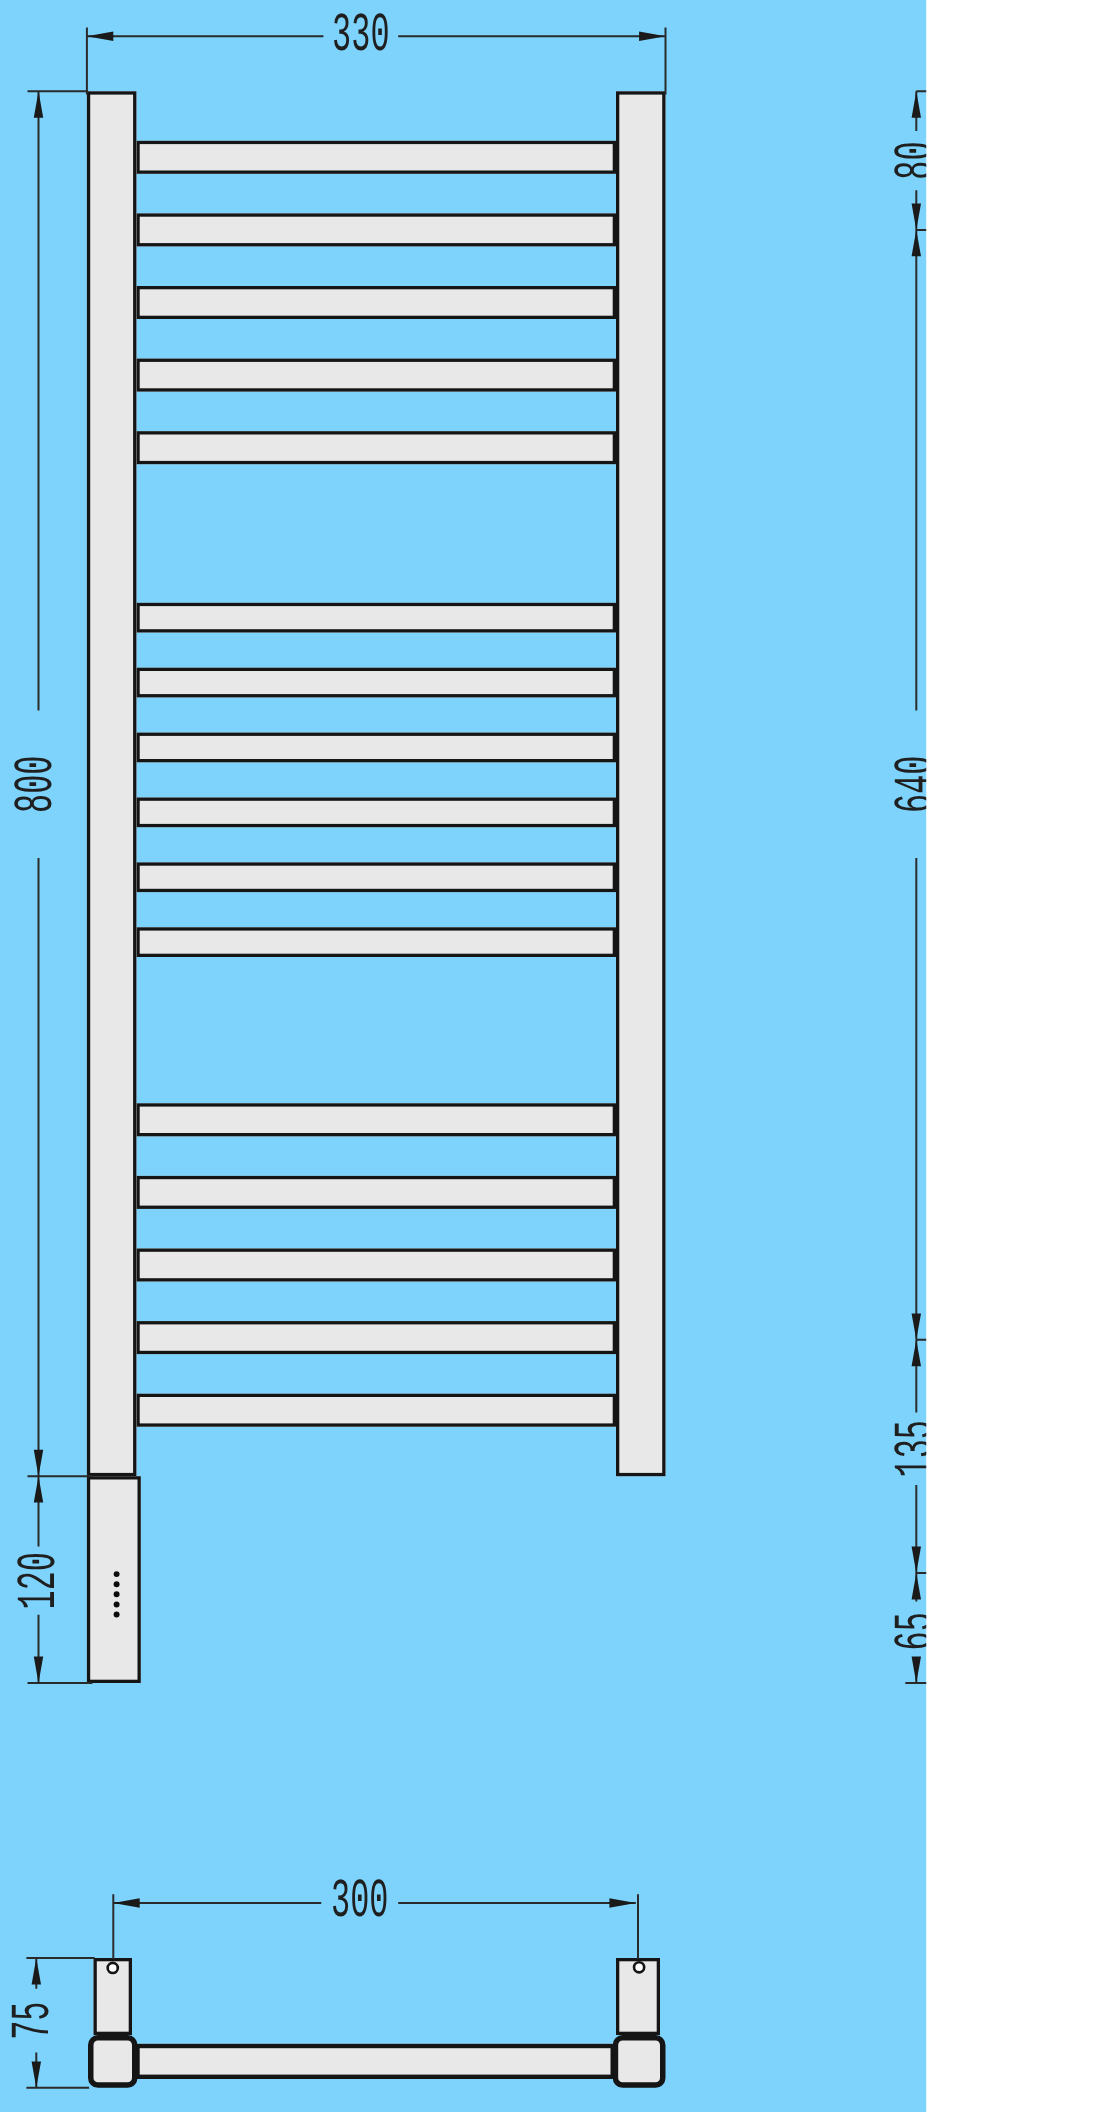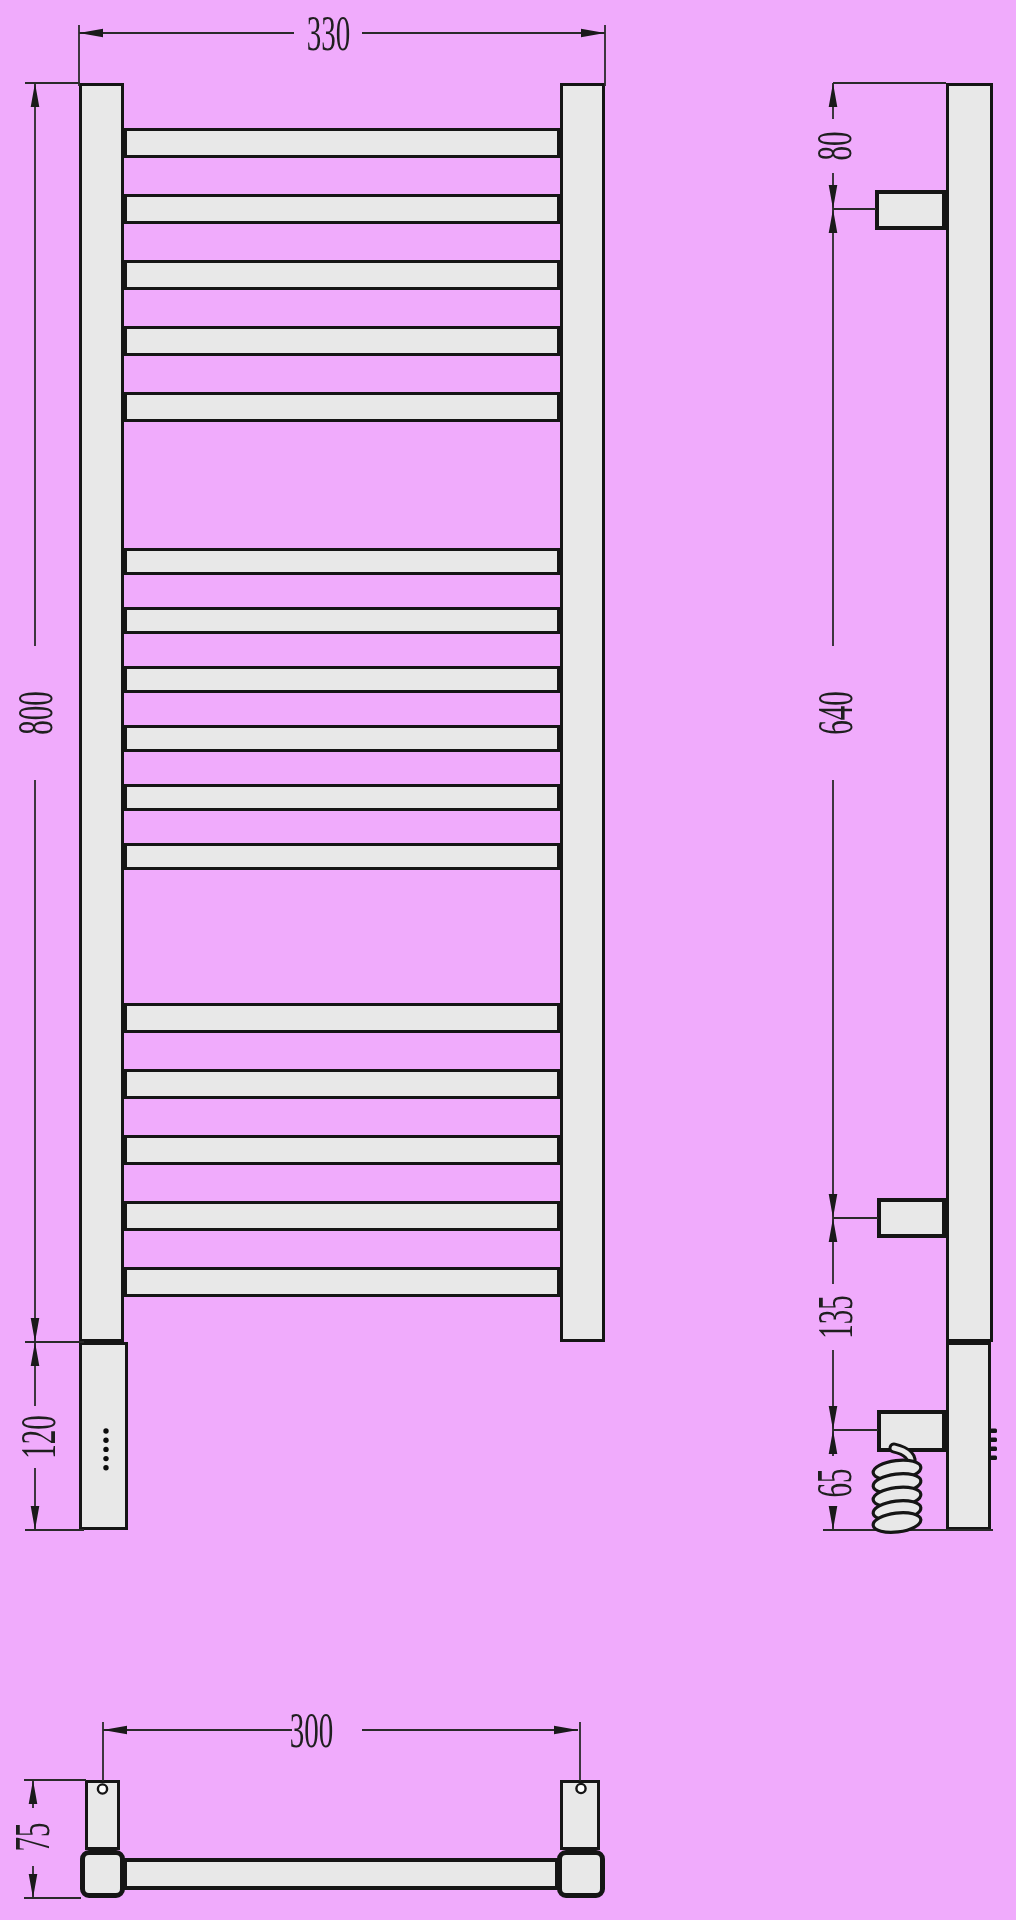--- a/index.html
+++ b/index.html
@@ -1,17 +1,17 @@
 <!DOCTYPE html>
 <html><head>
 <meta charset="utf-8">
 <style>
   html,body{margin:0;padding:0;background:#ffffff;}
-  #stage{position:relative;width:1016px;height:1920px;background:#f0abfc;overflow:hidden;
-         font-family:Liberation Serif, serif;}
+  #stage{position:relative;width:842px;height:1920px;background:#7dd3fc;overflow:hidden;
+         font-family:Liberation Mono, monospace;}
   .box{position:absolute;box-sizing:border-box;background:#e8e8e8;border:3px solid #151515;}
   .b4{border-width:4px;}
   .rung{position:absolute;left:124px;width:436px;box-sizing:border-box;
         background:#e8e8e8;border:3px solid #151515;z-index:1;}
   .post{z-index:2;}
   .bracket{z-index:1;}
   .plate{z-index:2;}
   .bar{z-index:3;}
   .foot{z-index:4;border-width:5px;border-radius:9px;}
   #overlay{position:absolute;left:0;top:0;z-index:6;pointer-events:none;}
@@ -171,21 +171,21 @@
     </div>
 
   <div class="dim-label v" style="left:802px;top:1237px;">
       <span>135</span>
     </div>
 
   <div class="dim-label v" style="left:802px;top:1403px;">
       <span>65</span>
     </div>
 
-  <div class="dim-label h" style="left:241px;top:1698px;">
+  <div class="dim-label h" style="left:257px;top:1698px;">
       <span>300</span>
     </div>
 
   <div class="dim-label v" style="left:0px;top:1757px;">
       <span>75</span>
     </div>
 
 </div>
 
 </body></html>

